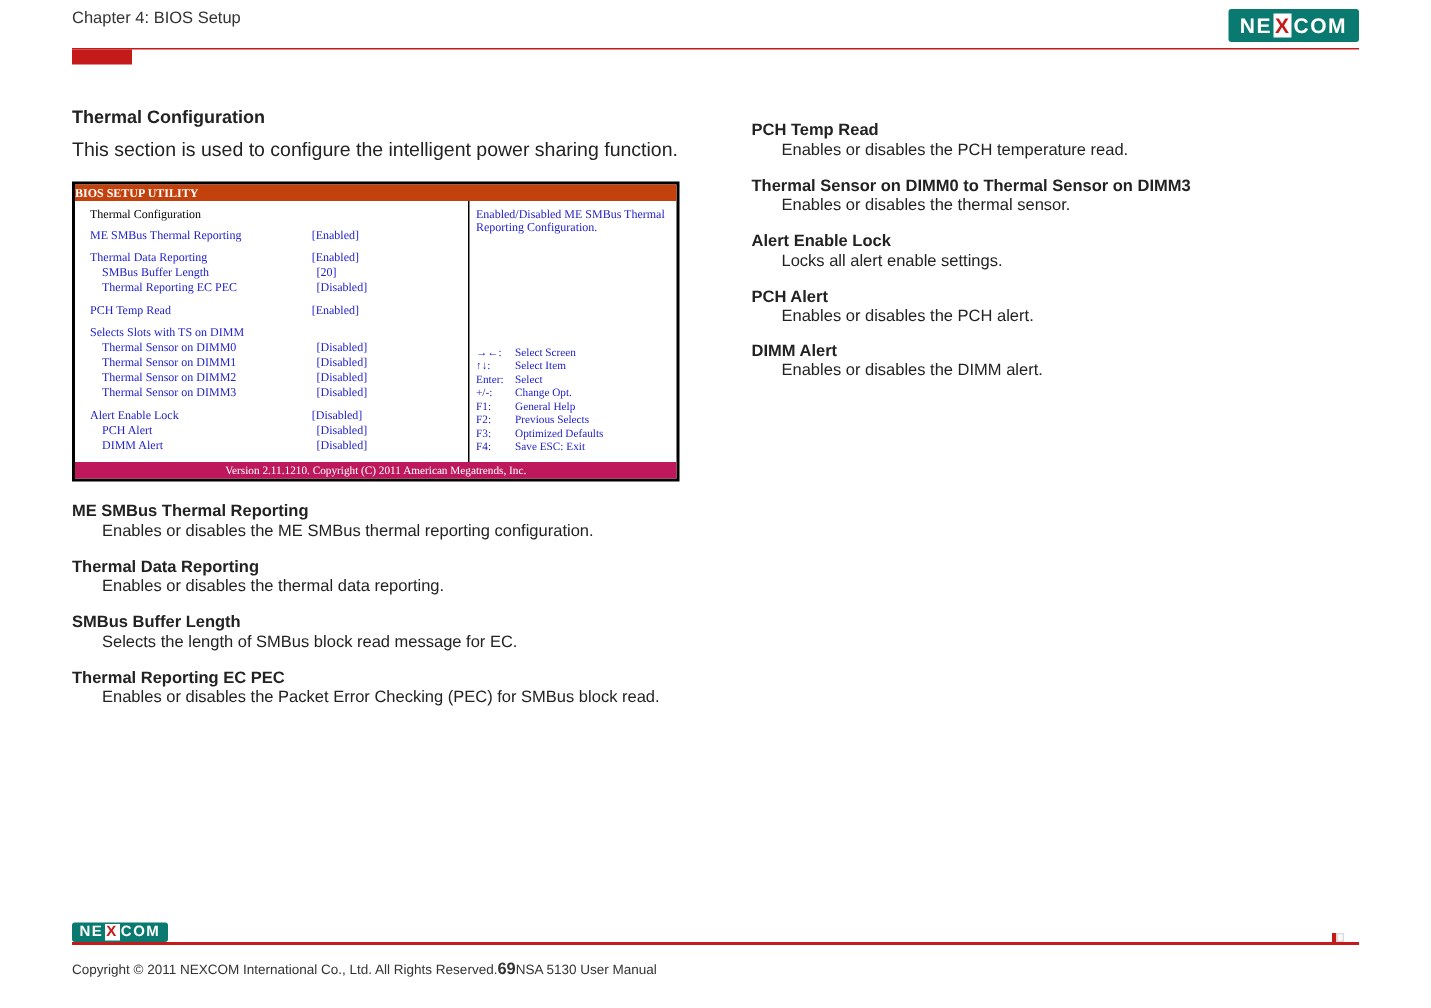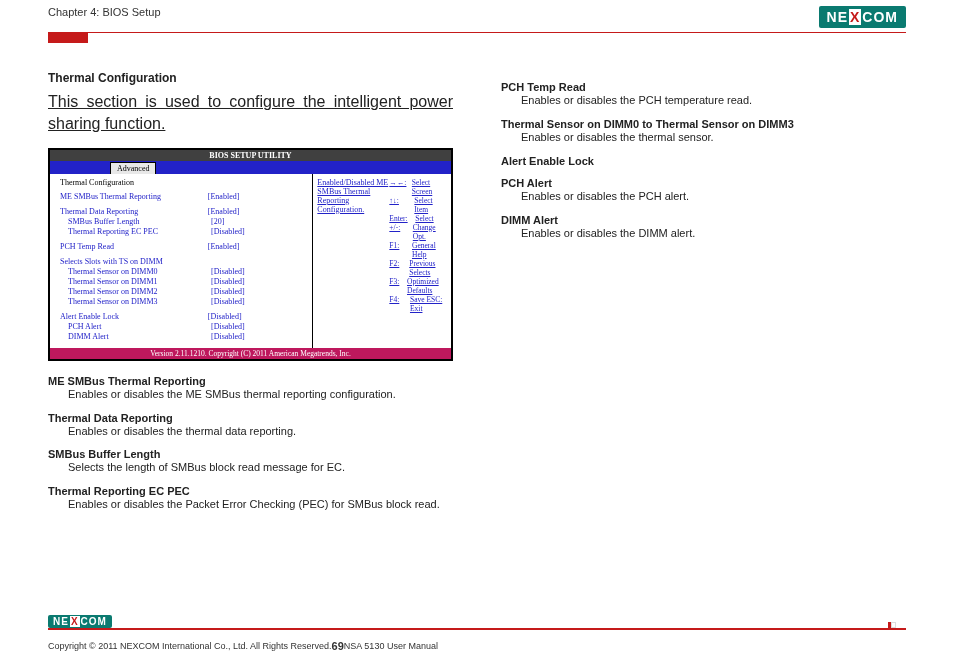--- a/index.html
+++ b/index.html
@@ -57,25 +57,24 @@
   .col {
     flex: 1;
     min-width: 0;
   }
   .section-title {
     font-weight: bold;
     font-size: 12px;
     margin-bottom: 6px;
   }
   .section-desc {
-    font-size: 16px;
+    font-size: 13px;
     line-height: 1.4;
     margin-bottom: 12px;
     text-align: justify;
-    text-decoration: underline;
   }
   .item-title {
     font-weight: bold;
     font-size: 11px;
     margin-top: 10px;
   }
   .item-desc {
     font-size: 11px;
     line-height: 1.35;
     text-align: justify;
@@ -83,23 +82,22 @@
   }
   
   .bios-box {
     border: 2px solid #000;
     background: #fff;
     font-family: "Times New Roman", serif;
     font-size: 8px;
     margin-bottom: 14px;
   }
   .bios-title {
-    background: #404040;
-    color: #fff;
-    text-align: center;
+    background: #c2410c;
+    color: #fff;
     font-weight: bold;
     font-size: 8px;
     padding: 1px 0;
   }
   .bios-tabs {
     display: flex;
     background: #2222c8;
     color: #fff;
     font-size: 8px;
     padding-left: 60px;
@@ -118,23 +116,22 @@
   }
   .bios-left {
     flex: 1.9;
     padding: 4px 6px 6px 10px;
     border-right: 1px solid #000;
   }
   .bios-right {
     flex: 1;
     padding: 4px 4px 6px 4px;
     display: flex;
-    flex-direction: row;
+    flex-direction: column;
     justify-content: space-between;
-    text-decoration: underline;
   }
   .bios-row {
     display: flex;
     line-height: 1.25;
   }
   .bios-row .label {
     flex: 1.5;
   }
   .bios-row .val {
     flex: 1;
@@ -231,23 +228,20 @@
 <div class="hr-top"></div>
 <div class="red-tab"></div>
 
 <div class="columns">
   <div class="col">
     <div class="section-title">Thermal Configuration</div>
     <div class="section-desc">This section is used to configure the intelligent power sharing function.</div>
 
     <div class="bios-box">
       <div class="bios-title">BIOS SETUP UTILITY</div>
-      <div class="bios-tabs">
-        <div class="tab">Advanced</div>
-      </div>
       <div class="bios-body">
         <div class="bios-left">
           <div class="black-text">Thermal Configuration</div>
           <div class="spacer"></div>
           <div id="bios-rows">
               <div class="bios-row">
                 <div class="label">ME SMBus Thermal Reporting</div>
                 <div class="val">[Enabled]</div>
               </div>
               <div class="spacer"></div>
@@ -357,20 +351,21 @@
       </div>
   </div>
 
   <div class="col">
     <div id="right-items">
         <div class="item-title">PCH Temp Read</div>
         <div class="item-desc">Enables or disables the PCH temperature read.</div>
         <div class="item-title">Thermal Sensor on DIMM0 to Thermal Sensor on DIMM3</div>
         <div class="item-desc">Enables or disables the thermal sensor.</div>
         <div class="item-title">Alert Enable Lock</div>
+        <div class="item-desc">Locks all alert enable settings.</div>
         <div class="item-title">PCH Alert</div>
         <div class="item-desc">Enables or disables the PCH alert.</div>
         <div class="item-title">DIMM Alert</div>
         <div class="item-desc">Enables or disables the DIMM alert.</div>
       </div>
   </div>
 </div>
 
 <div class="footer-logo">
   <span>NE</span><span class="x">X</span><span>COM</span>

